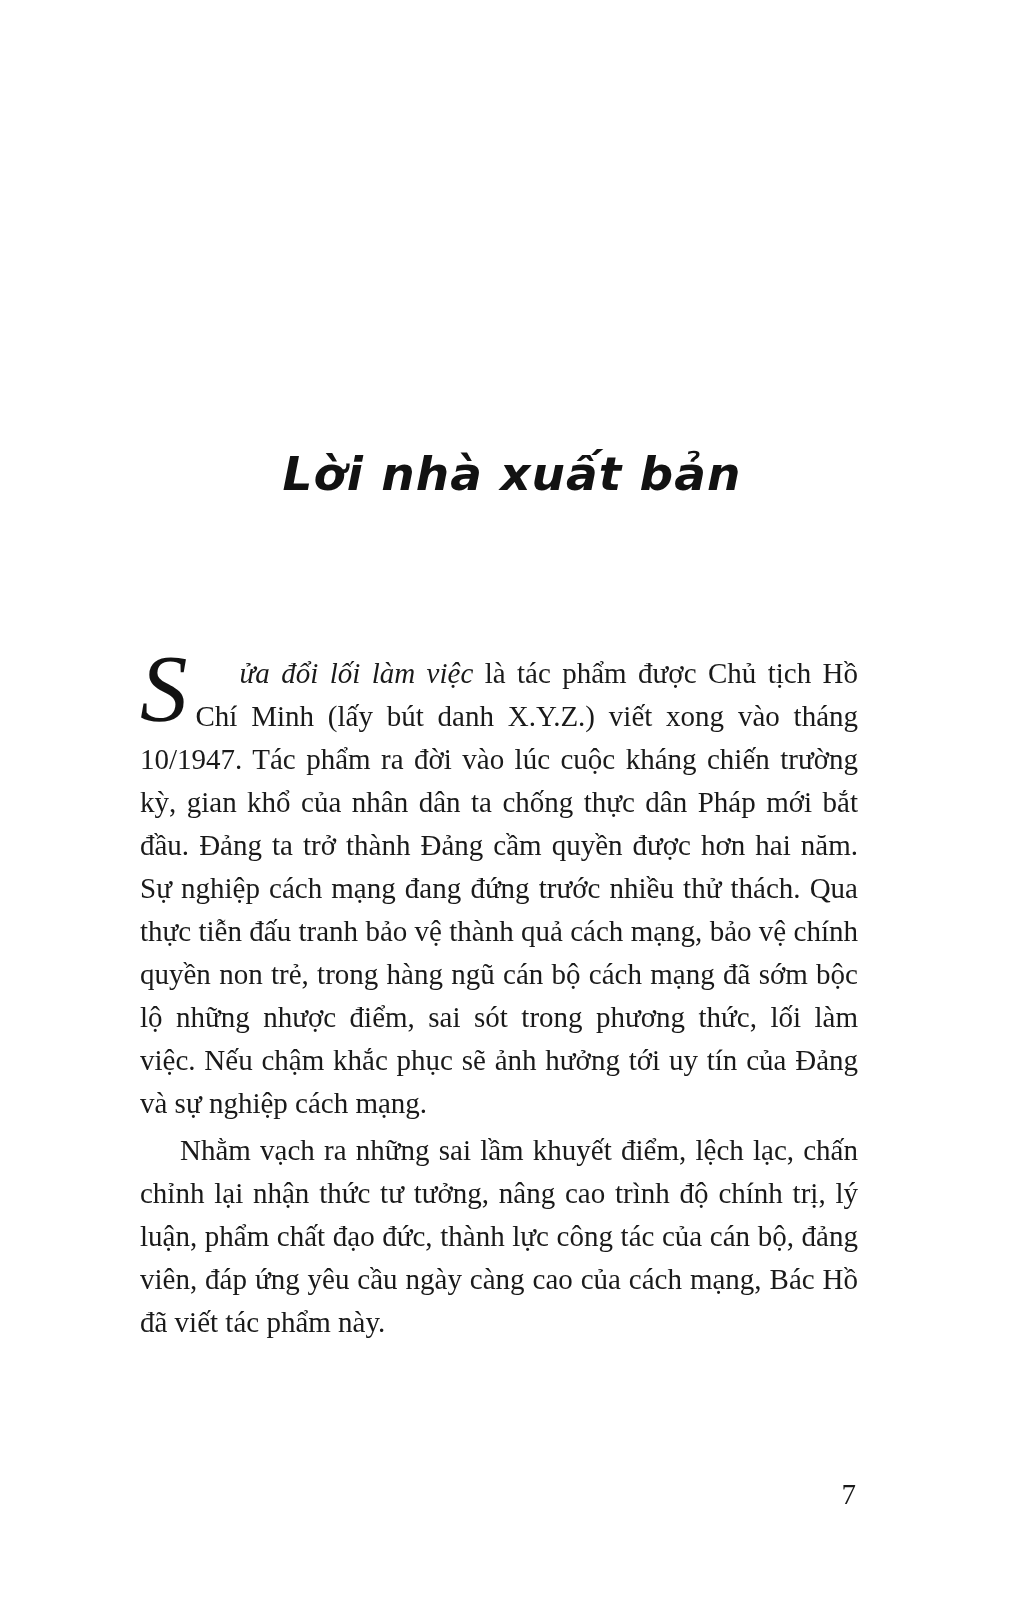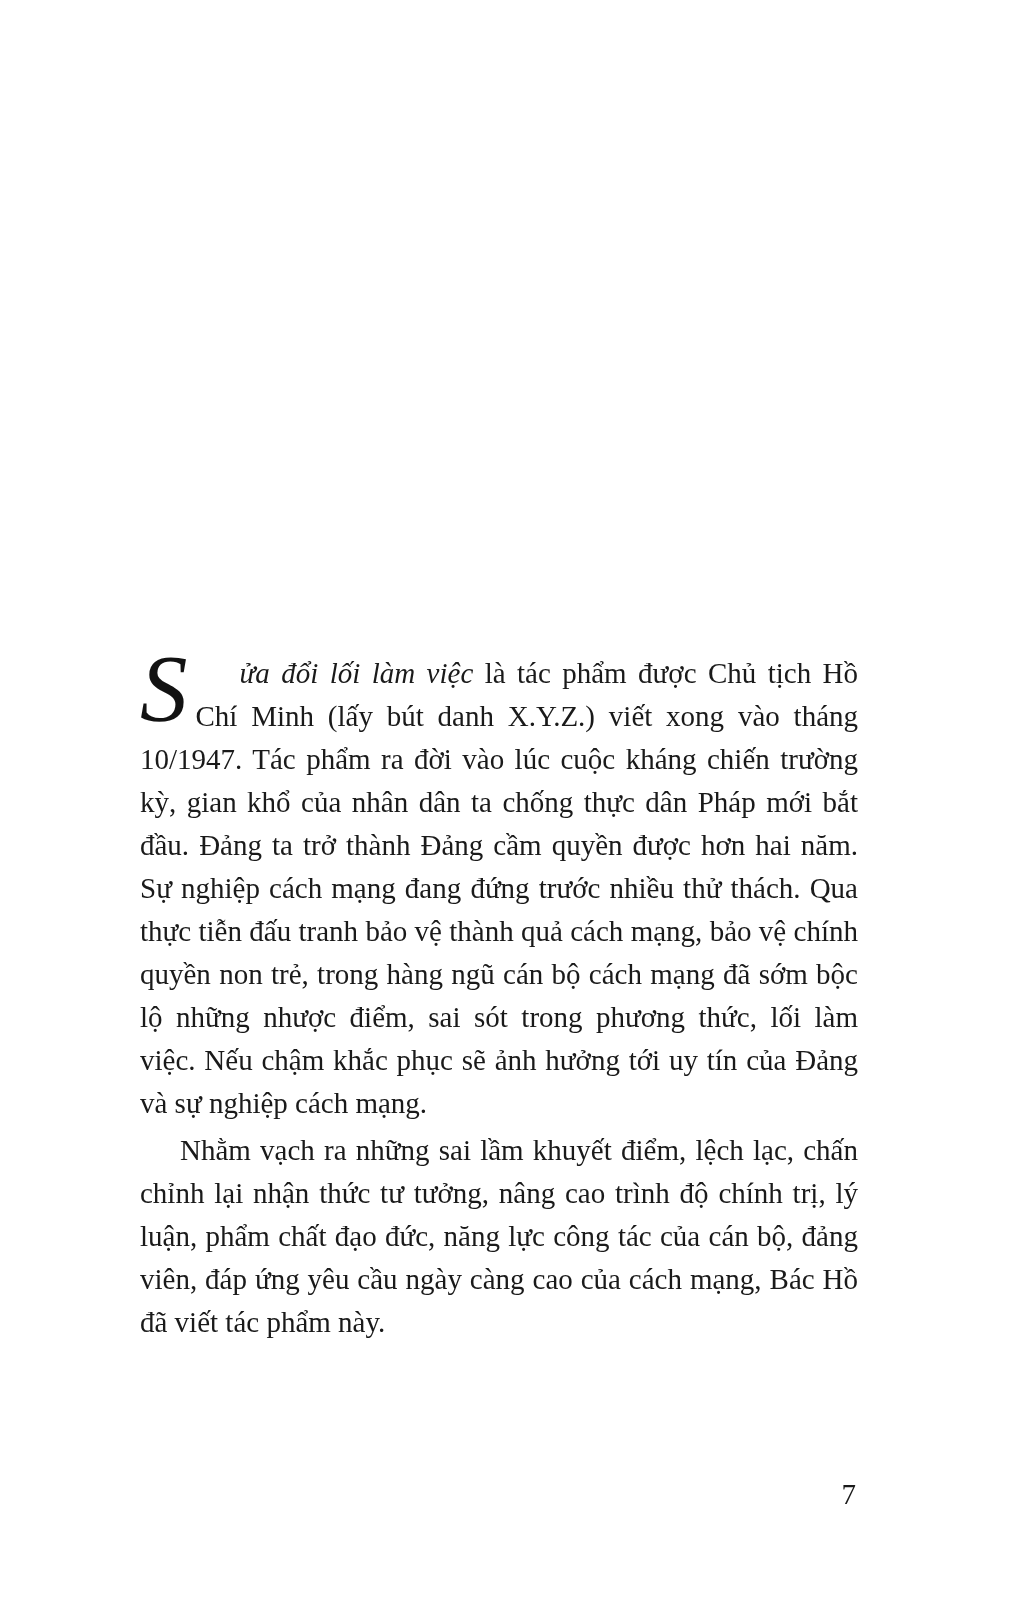--- a/index.html
+++ b/index.html
@@ -65,23 +65,24 @@
     right: 168px;
     font-size: 29px;
     color: #1a1a1a;
   }
 </style>
 </head>
 <body>
 
 <div class="page">
 
+  <h1 class="title">Lời nhà xuất bản</h1>
 
   <div class="body-block">
     <p class="para-1">
       <span class="dropcap">S</span><span class="italic-lead">ửa đổi lối làm việc</span><span> là tác phẩm được Chủ tịch Hồ Chí Minh (lấy bút danh X.Y.Z.) viết xong vào tháng 10/1947. Tác phẩm ra đời vào lúc cuộc kháng chiến trường kỳ, gian khổ của nhân dân ta chống thực dân Pháp mới bắt đầu. Đảng ta trở thành Đảng cầm quyền được hơn hai năm. Sự nghiệp cách mạng đang đứng trước nhiều thử thách. Qua thực tiễn đấu tranh bảo vệ thành quả cách mạng, bảo vệ chính quyền non trẻ, trong hàng ngũ cán bộ cách mạng đã sớm bộc lộ những nhược điểm, sai sót trong phương thức, lối làm việc. Nếu chậm khắc phục sẽ ảnh hưởng tới uy tín của Đảng và sự nghiệp cách mạng.</span>
     </p>
-    <p class="para-2">Nhằm vạch ra những sai lầm khuyết điểm, lệch lạc, chấn chỉnh lại nhận thức tư tưởng, nâng cao trình độ chính trị, lý luận, phẩm chất đạo đức, năng lực công tác của cán bộ, đảng viên, đáp ứng yêu cầu ngày càng cao của cách mạng, Bác Hồ đã viết tác phẩm này.</p>
+    <p class="para-2">Nhằm vạch ra những sai lầm khuyết điểm, lệch lạc, chấn chỉnh lại nhận thức tư tưởng, nâng cao trình độ chính trị, lý luận, phẩm chất đạo đức, thành lực công tác của cán bộ, đảng viên, đáp ứng yêu cầu ngày càng cao của cách mạng, Bác Hồ đã viết tác phẩm này.</p>
   </div>
 
   <div class="page-number">7</div>
 
 </div>
 
 </body></html>

